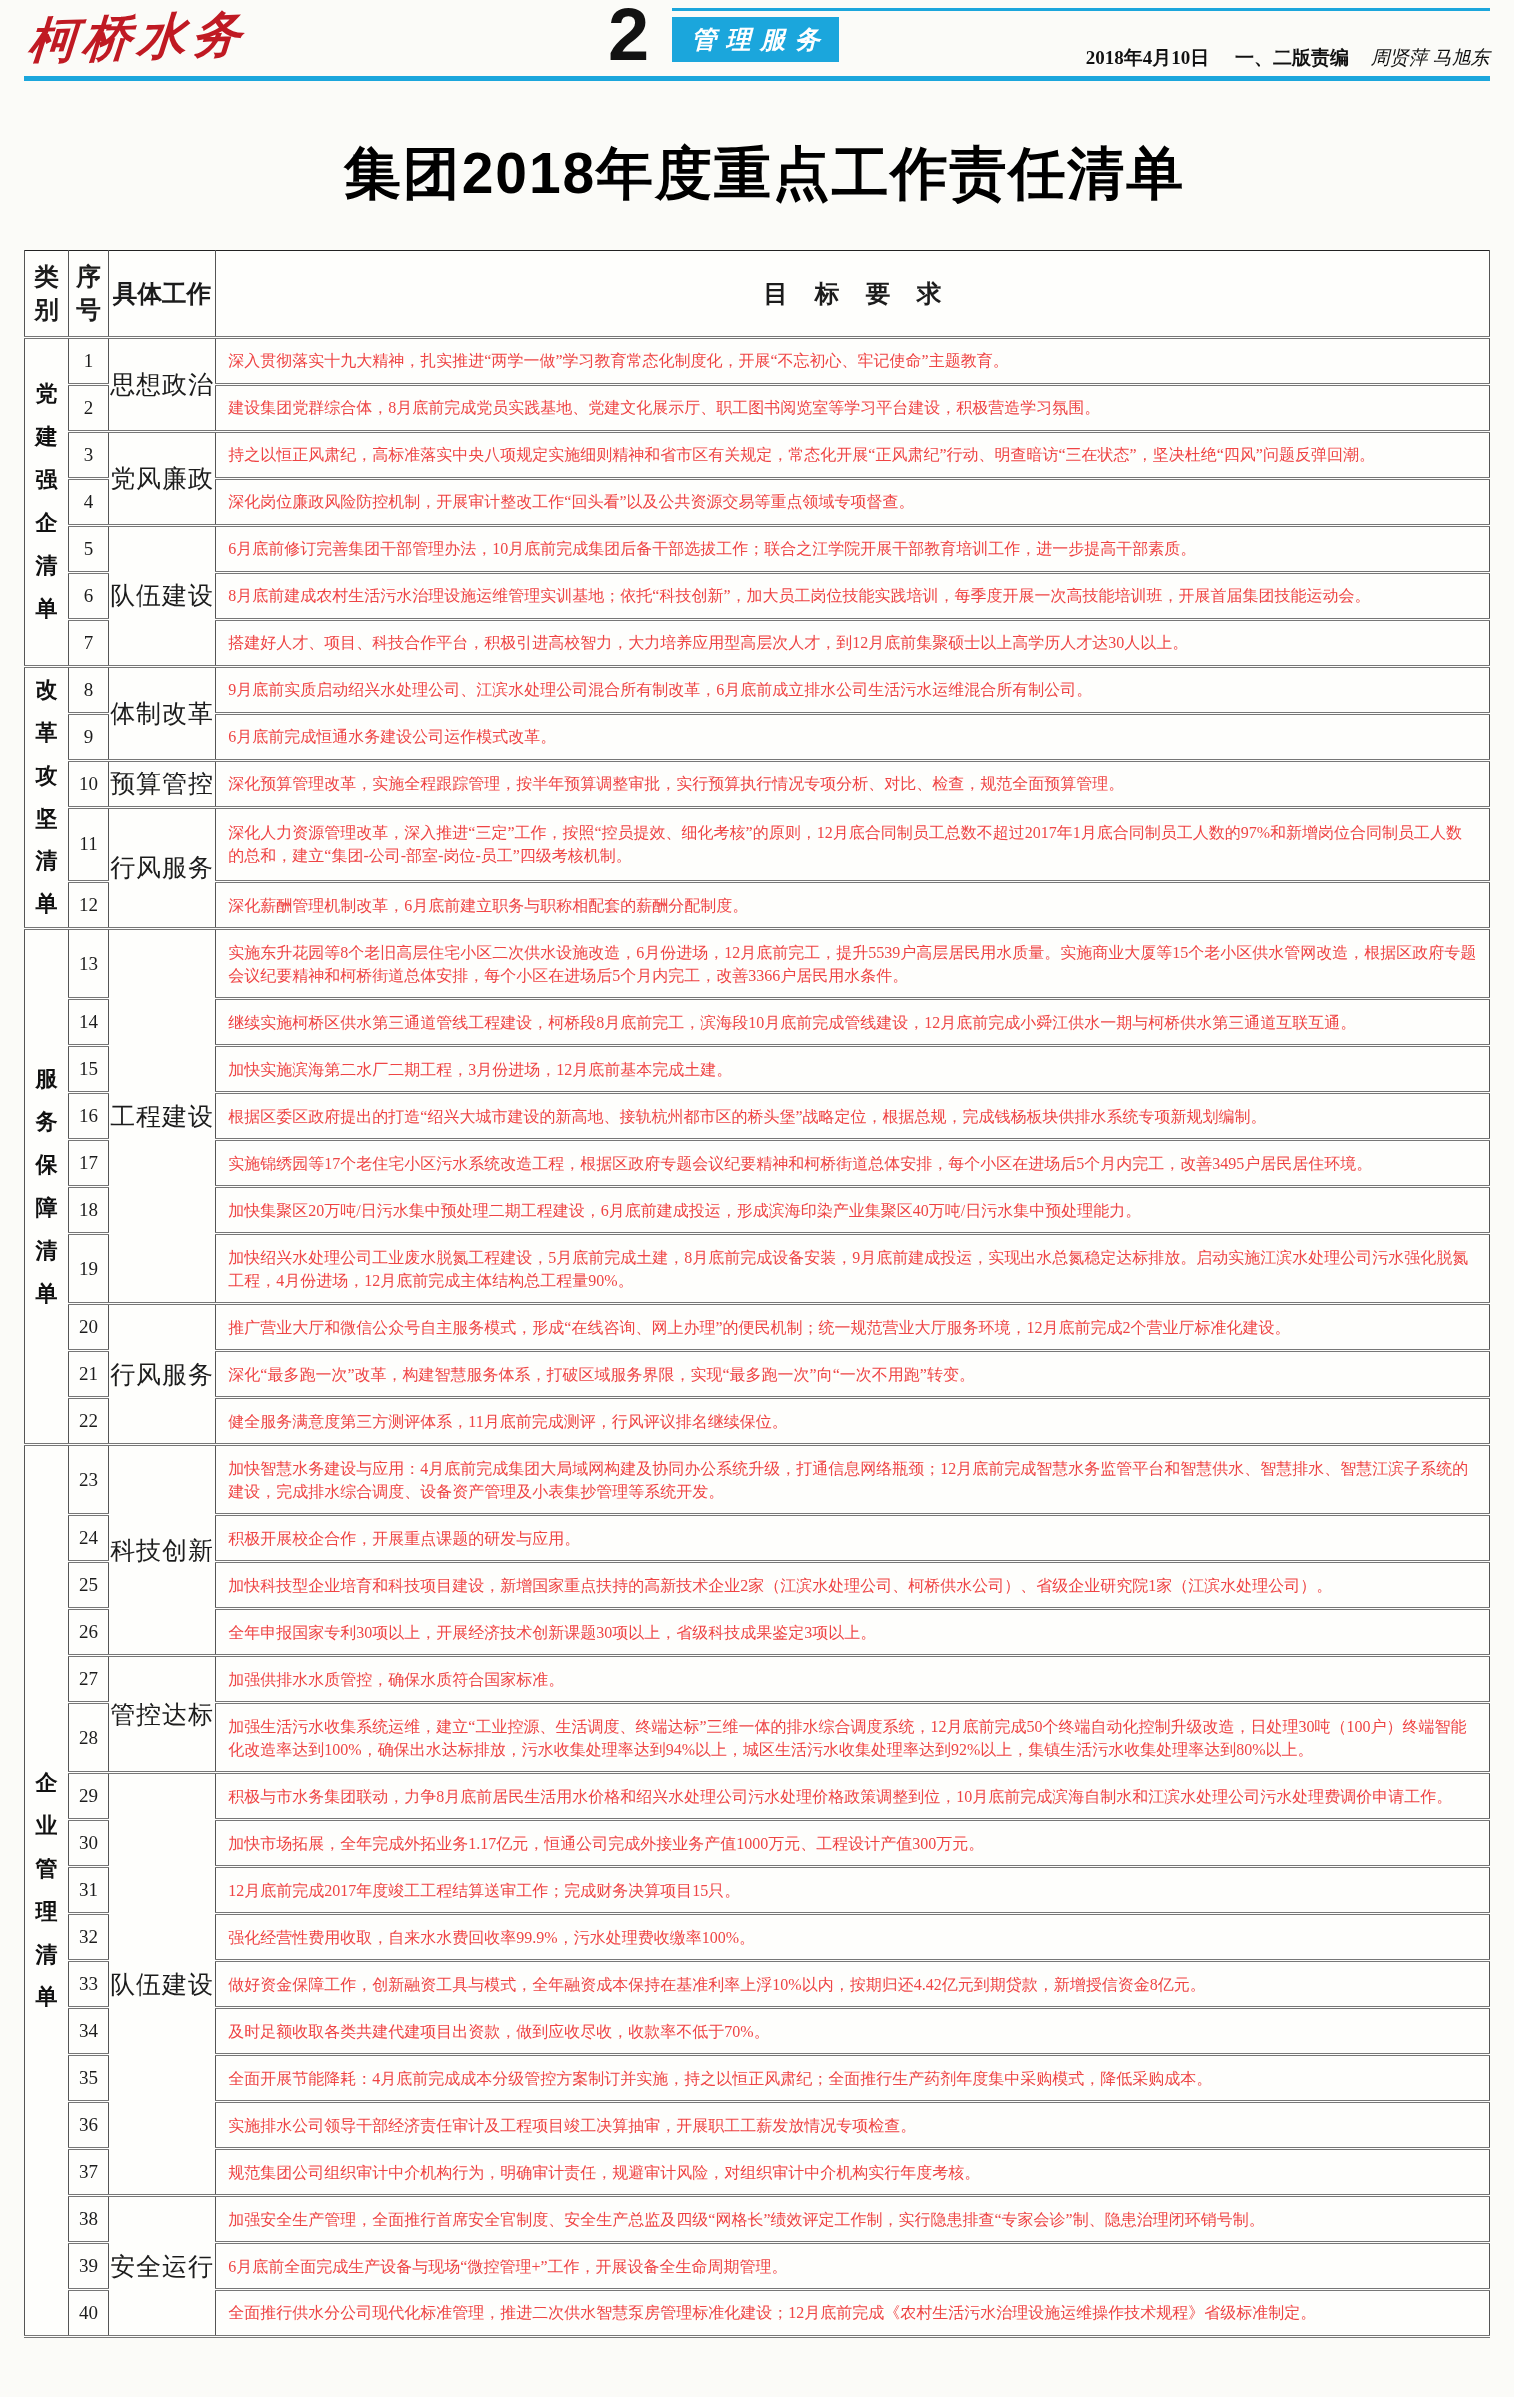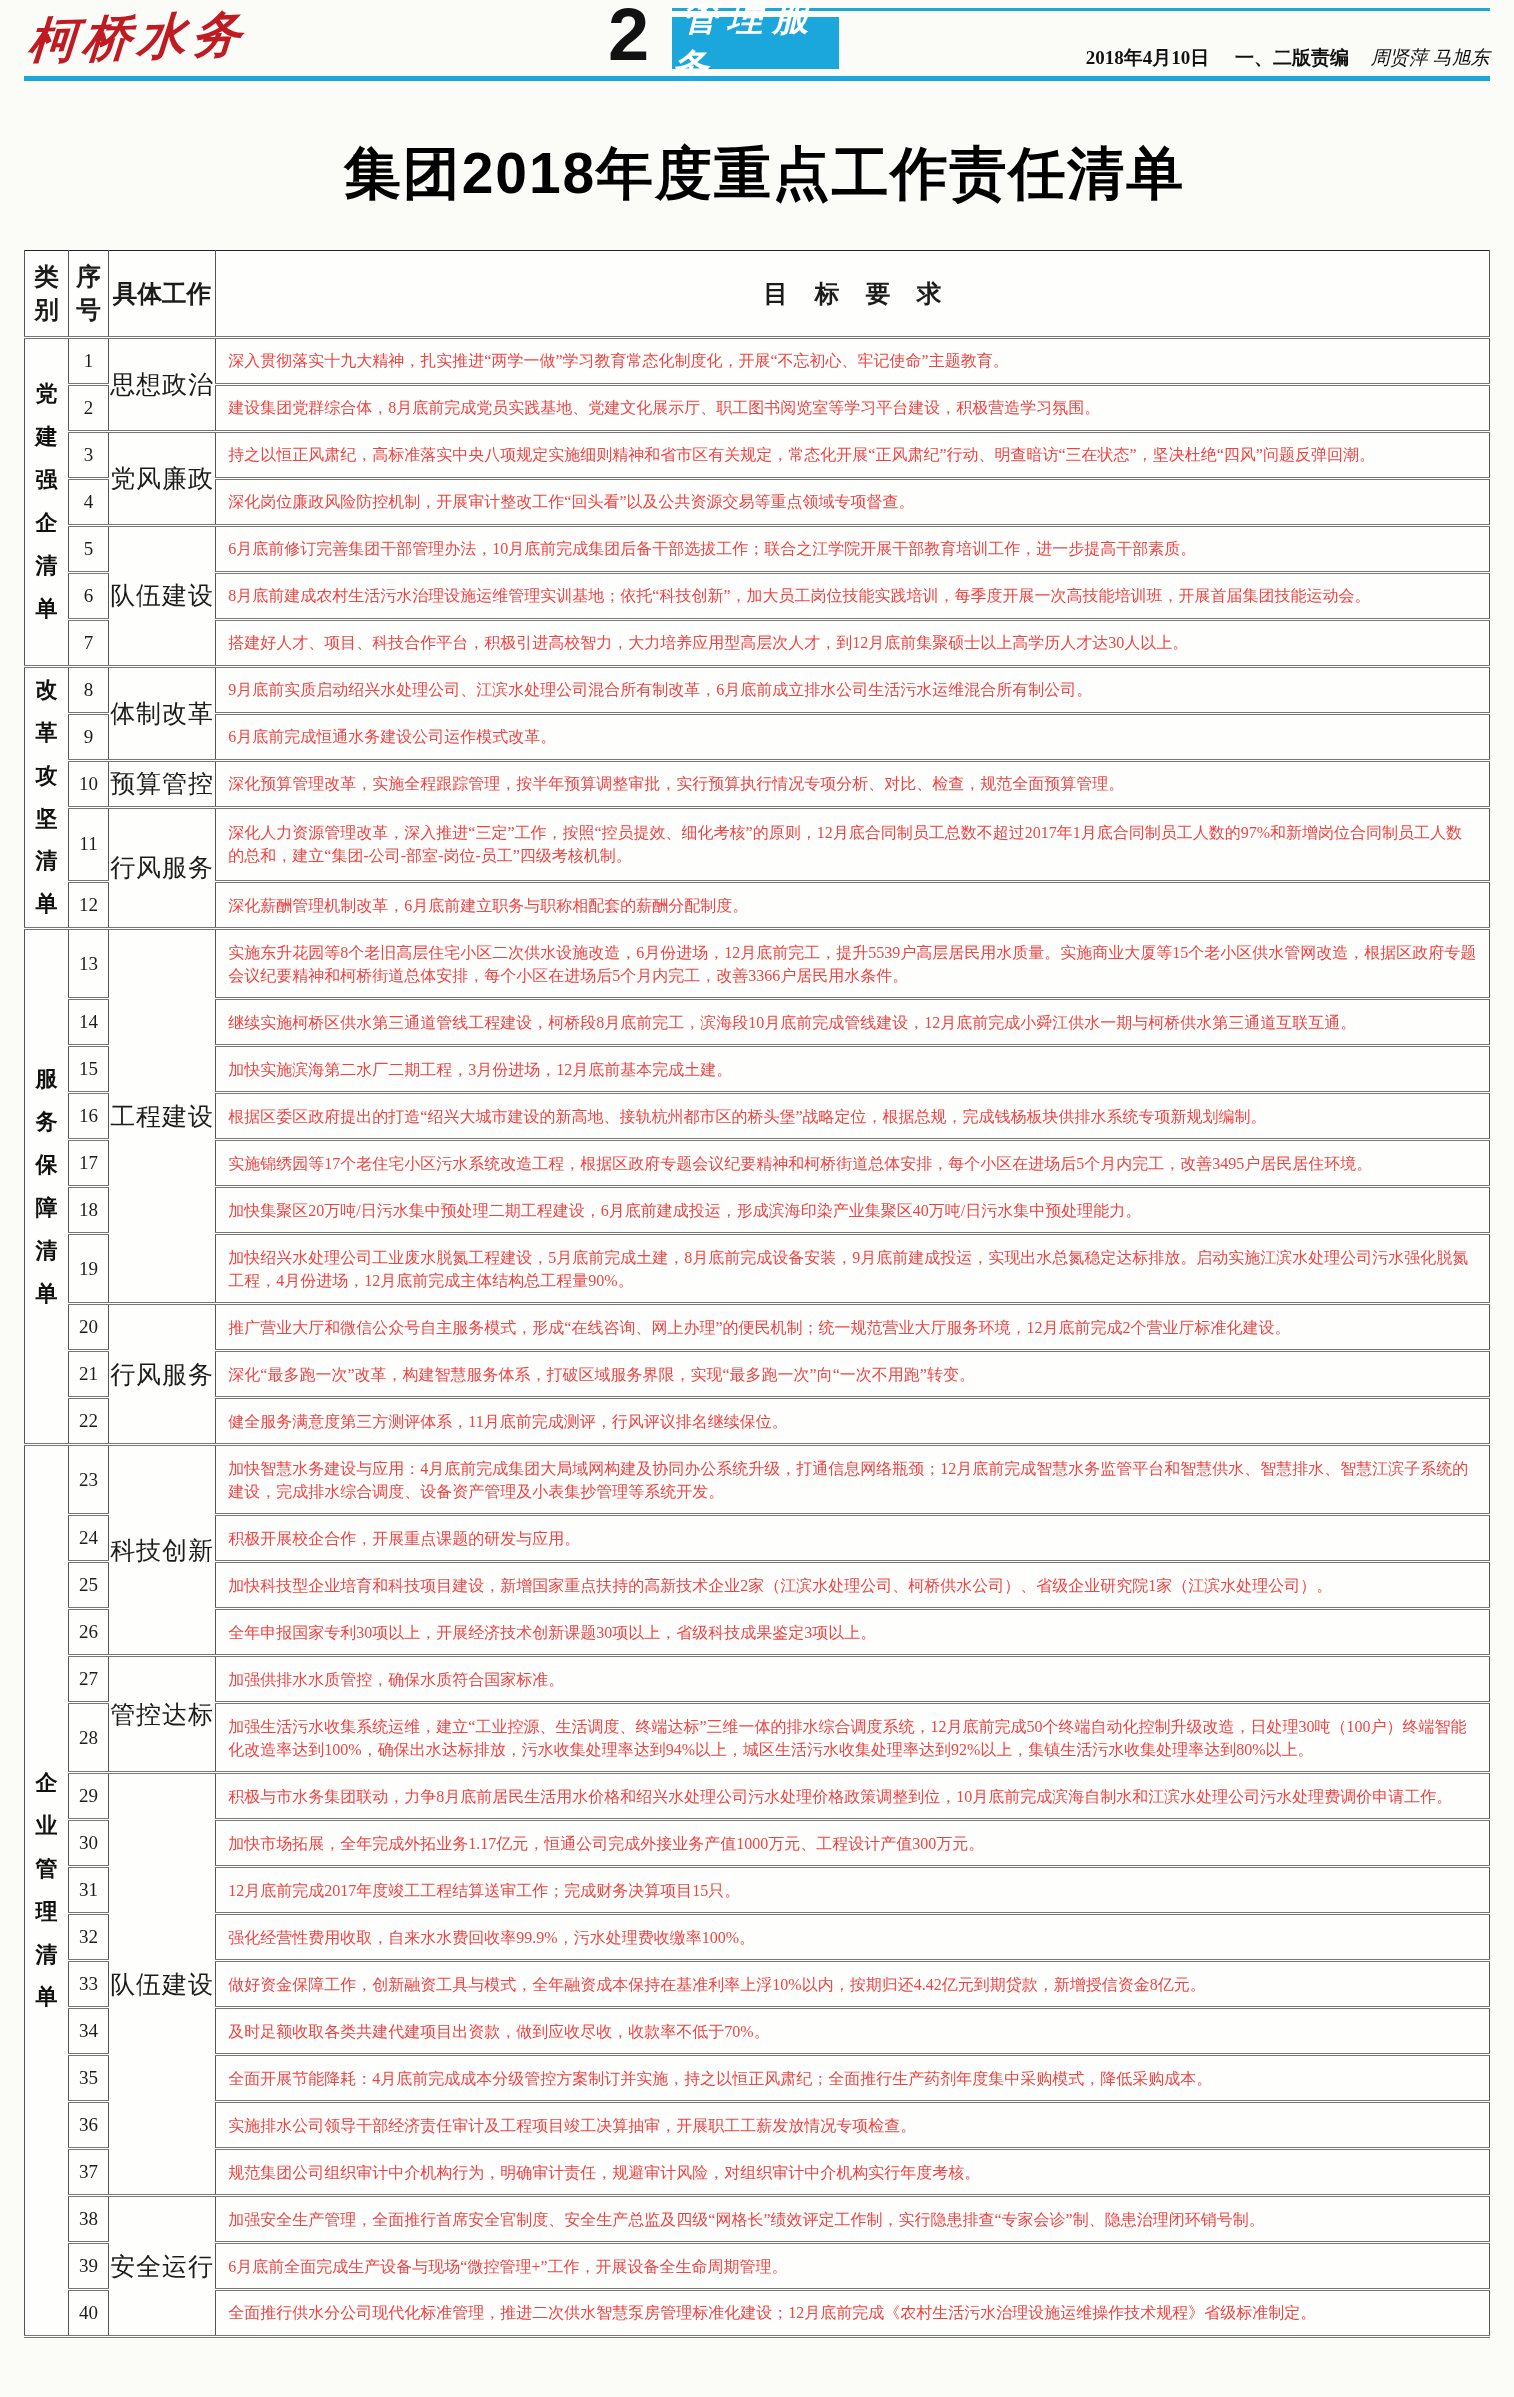--- a/index.html
+++ b/index.html
@@ -28,25 +28,25 @@
     font-size:74px; line-height:1; font-weight:900;
     font-family:"Liberation Sans", sans-serif;
     color:#121212;
   }
   .line-top {
     position:absolute; left:672px; right:24px; top:7.6px; height:3.8px;
     background:var(--accent,#1ba6dc);
   }
   .section-box {
     position:absolute; left:672px; top:17px;
-    width:167px; height:52px;
+    width:167px; height:45px;
     background:var(--accent,#1ba6dc);
     color:#ffffff;
     display:flex; align-items:center; justify-content:center;
-    font-size:36px; font-weight:bold; font-style:italic;
+    font-size:25px; font-weight:bold; font-style:italic;
     letter-spacing:9.5px; text-indent:9.5px;
   }
   .dateline {
     position:absolute; right:24.6px; top:45px;
     font-size:19px; font-weight:bold; color:#111;
     white-space:nowrap;
   }
   .dateline .ed { margin-left:21px; }
   .dateline .names { margin-left:17px; font-weight:normal; font-style:italic; }
   .line-bottom {

